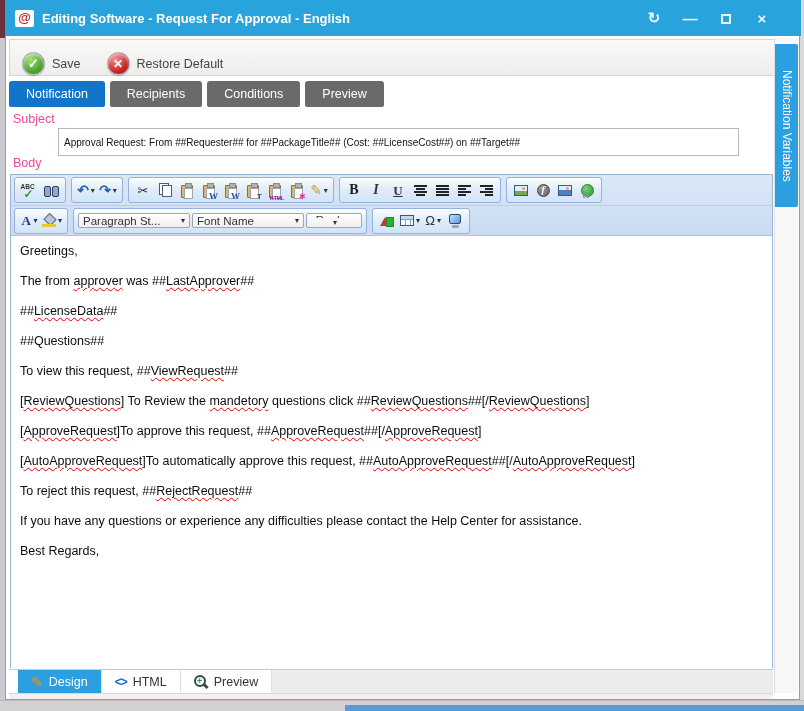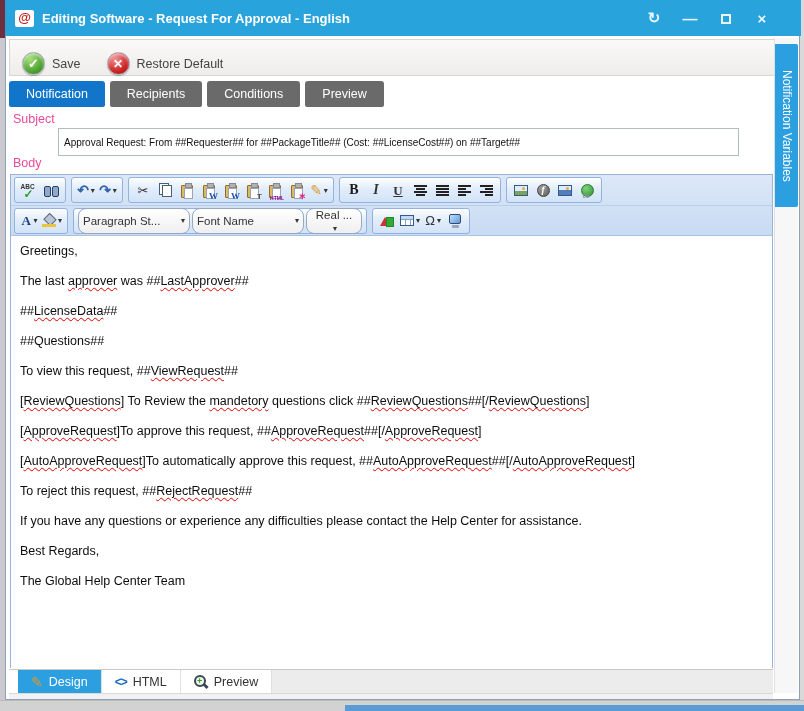--- a/index.html
+++ b/index.html
@@ -112,21 +112,21 @@
   .s-fields{width:14px;height:12px;}
   .s-fields::before{content:"";position:absolute;left:0;top:2px;width:0;height:0;border-left:5px solid transparent;border-right:5px solid transparent;border-bottom:9px solid #c33;}
   .s-fields::after{content:"";position:absolute;right:0;bottom:0;width:6px;height:8px;background:#3a3;border:1px solid #282;}
   .s-table{width:14px;height:11px;border:1px solid #35598a;background:
       linear-gradient(#c3d7f0,#c3d7f0) 0 0/14px 3px no-repeat,
       linear-gradient(#7fa3cc,#7fa3cc) 0 3px/14px 1px no-repeat,
       repeating-linear-gradient(to right,transparent 0 4px,#7fa3cc 4px 5px),#fff;}
   .s-monitor{width:12px;height:10px;border:1px solid #2d4a73;border-radius:2px;background:linear-gradient(135deg,#bfe0ff,#5e9ad6);margin-top:-3px;}
   .s-monitor::after{content:"";position:absolute;left:2px;bottom:-5px;width:7px;height:3px;background:#9aa6b5;border-radius:1px;}
   .tb-select{display:inline-flex;align-items:center;justify-content:space-between;background:linear-gradient(#fff,#efefef);
-      border:1px solid #98a8bf;border-radius:8px;height:26px;padding:0 4px;font-size:11.5px;color:#333;cursor:default;}
+      border:1px solid #98a8bf;border-radius:2px;height:15px;padding:0 4px;font-size:11.5px;color:#333;cursor:default;}
   .tb-select .lbl{overflow:hidden;white-space:nowrap;}
 
   
   .edit-content{background:#fff;height:432px;padding:7px 9px;font-size:12.5px;color:#0d0d0d;
       overflow:hidden;cursor:text;}
   .edit-content p{margin:0 0 13px 0;line-height:17px;white-space:pre-wrap;}
   .err{text-decoration:underline;text-decoration-style:wavy;text-decoration-color:#e00000;
        text-decoration-thickness:1px;text-underline-offset:2px;}
 
   
@@ -334,31 +334,30 @@
                 <i class="caret">▾</i>
               </span>
               <span class="btn">
                 <span class="shp s-monitor"></span>
               </span>
             </span>
           </div>
       </div>
       <div class="edit-content">
           <p><span>Greetings,</span></p>
-          <p><span>The last </span><span class="err">approver</span><span> was ##</span><span class="err">LastApprover</span><span>##</span></p>
+          <p><span>The from </span><span class="err">approver</span><span> was ##</span><span class="err">LastApprover</span><span>##</span></p>
           <p><span>##</span><span class="err">LicenseData</span><span>##</span></p>
           <p><span>##Questions##</span></p>
           <p><span>To view this request, ##</span><span class="err">ViewRequest</span><span>##</span></p>
           <p><span>[</span><span class="err">ReviewQuestions</span><span>] To Review the </span><span class="err">mandetory</span><span> questions click ##</span><span class="err">ReviewQuestions</span><span>##[/</span><span class="err">ReviewQuestions</span><span>]</span></p>
           <p><span>[</span><span class="err">ApproveRequest</span><span>]To approve this request, ##</span><span class="err">ApproveRequest</span><span>##[/</span><span class="err">ApproveRequest</span><span>]</span></p>
           <p><span>[</span><span class="err">AutoApproveRequest</span><span>]To automatically approve this request, ##</span><span class="err">AutoApproveRequest</span><span>##[/</span><span class="err">AutoApproveRequest</span><span>]</span></p>
           <p><span>To reject this request, ##</span><span class="err">RejectRequest</span><span>##</span></p>
           <p><span>If you have any questions or experience any difficulties please contact the Help Center for assistance.</span></p>
           <p><span>Best Regards,</span></p>
-          <p><span>The Global Help Center Team</span></p>
         </div>
     </div>
 
     <div class="modulebar">
         <span class="mb-lead"></span>
         <span class="mtab active">
           <span class="i-pencil">✎</span>
           <span>Design</span>
         </span>
         <span class="mtab">

